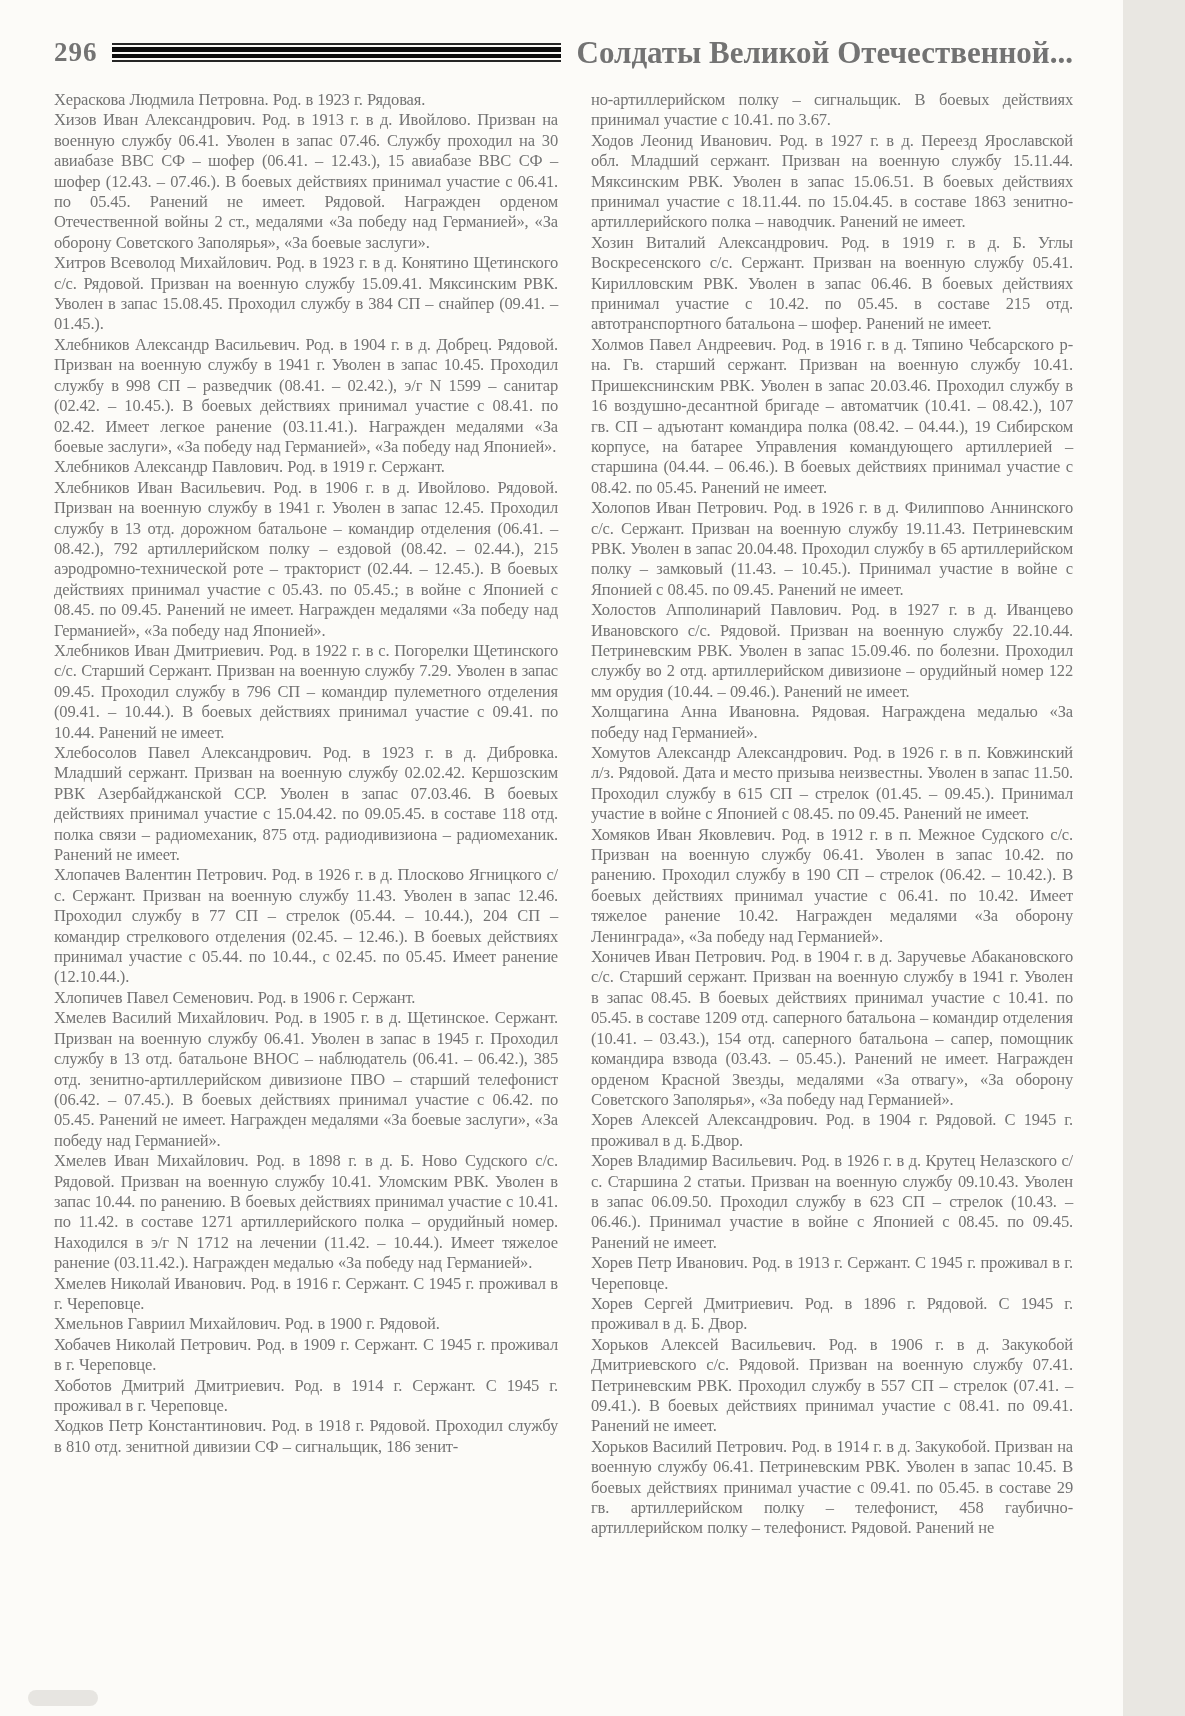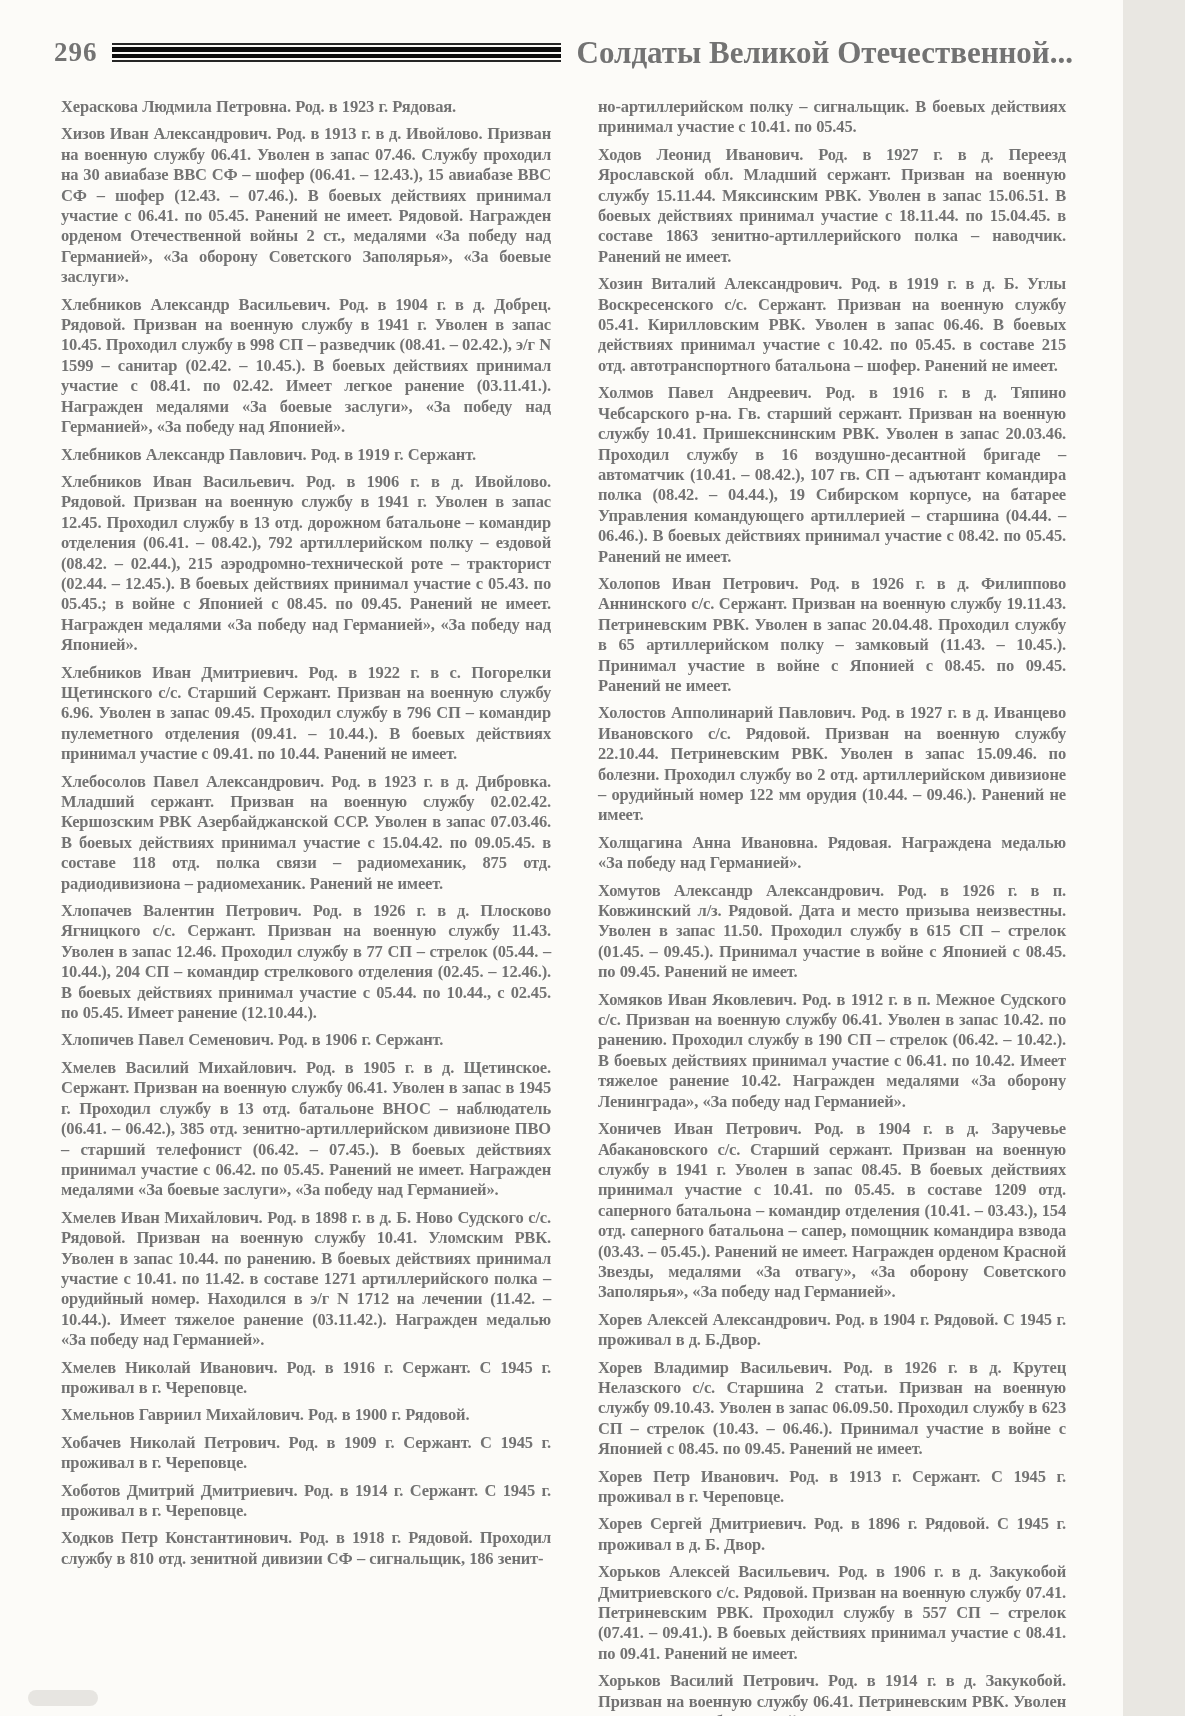--- a/index.html
+++ b/index.html
@@ -58,24 +58,24 @@
     display: flex;
     gap: 33px;
     margin-top: 20px;
   }
   .col {
     box-sizing: border-box;
   }
   .col-left  { width: 504px; }
   .col-right { flex: 1; }
   .entry {
-    margin: 7px;
+    margin: 0;
     font-size: 16.5px;
     line-height: 20.4px;
-    font-weight: 700;
+    font-weight: 400;
     text-align: justify;
     letter-spacing: -0.15px;
     word-spacing: 0.3px;
   }
   
   .scan-artifact {
     position: absolute;
     left: 28px;
     bottom: 10px;
     width: 70px;
@@ -98,37 +98,38 @@
         <i class="r3"></i>
         <i class="r4"></i>
     </span>
     <span class="running-title">Солдаты Великой Отечественной...</span>
   </header>
 
   <main class="columns">
     <section class="col col-left">
         <p class="entry">Хераскова Людмила Петровна. Род. в 1923 г. Рядовая.</p>
         <p class="entry">Хизов Иван Александрович. Род. в 1913 г. в д. Ивойлово. Призван на военную службу 06.41. Уволен в запас 07.46. Службу проходил на 30 авиабазе ВВС СФ – шофер (06.41. – 12.43.), 15 авиабазе ВВС СФ – шофер (12.43. – 07.46.). В боевых действиях принимал участие с 06.41. по 05.45. Ранений не имеет. Рядовой. Награжден орденом Отечественной войны 2 ст., медалями «За победу над Германией», «За оборону Советского Заполярья», «За боевые заслуги».</p>
+        <p class="entry">Хитров Всеволод Михайлович. Род. в 1923 г. в д. Конятино Щетинского с/с. Рядовой. Призван на военную службу 15.09.41. Мяксинским РВК. Уволен в запас 15.08.45. Проходил службу в 384 СП – снайпер (09.41. – 01.45.).</p>
         <p class="entry">Хлебников Александр Васильевич. Род. в 1904 г. в д. Добрец. Рядовой. Призван на военную службу в 1941 г. Уволен в запас 10.45. Проходил службу в 998 СП – разведчик (08.41. – 02.42.), э/г N 1599 – санитар (02.42. – 10.45.). В боевых действиях принимал участие с 08.41. по 02.42. Имеет легкое ранение (03.11.41.). Награжден медалями «За боевые заслуги», «За победу над Германией», «За победу над Японией».</p>
         <p class="entry">Хлебников Александр Павлович. Род. в 1919 г. Сержант.</p>
         <p class="entry">Хлебников Иван Васильевич. Род. в 1906 г. в д. Ивойлово. Рядовой. Призван на военную службу в 1941 г. Уволен в запас 12.45. Проходил службу в 13 отд. дорожном батальоне – командир отделения (06.41. – 08.42.), 792 артиллерийском полку – ездовой (08.42. – 02.44.), 215 аэродромно-технической роте – тракторист (02.44. – 12.45.). В боевых действиях принимал участие с 05.43. по 05.45.; в войне с Японией с 08.45. по 09.45. Ранений не имеет. Награжден медалями «За победу над Германией», «За победу над Японией».</p>
-        <p class="entry">Хлебников Иван Дмитриевич. Род. в 1922 г. в с. Погорелки Щетинского с/с. Старший Сержант. Призван на военную службу 6.96. Уволен в запас 09.45. Проходил службу в 796 СП – командир пулеметного отделения (09.41. – 10.44.). В боевых действиях принимал участие с 09.41. по 10.44. Ранений не имеет.</p>
+        <p class="entry">Хлебников Иван Дмитриевич. Род. в 1922 г. в с. Погорелки Щетинского с/с. Старший Сержант. Призван на военную службу 7.29. Уволен в запас 09.45. Проходил службу в 796 СП – командир пулеметного отделения (09.41. – 10.44.). В боевых действиях принимал участие с 09.41. по 10.44. Ранений не имеет.</p>
         <p class="entry">Хлебосолов Павел Александрович. Род. в 1923 г. в д. Дибровка. Младший сержант. Призван на военную службу 02.02.42. Кершозским РВК Азербайджанской ССР. Уволен в запас 07.03.46. В боевых действиях принимал участие с 15.04.42. по 09.05.45. в составе 118 отд. полка связи – радиомеханик, 875 отд. радиодивизиона – радиомеханик. Ранений не имеет.</p>
         <p class="entry">Хлопачев Валентин Петрович. Род. в 1926 г. в д. Плосково Ягницкого с/с. Сержант. Призван на военную службу 11.43. Уволен в запас 12.46. Проходил службу в 77 СП – стрелок (05.44. – 10.44.), 204 СП – командир стрелкового отделения (02.45. – 12.46.). В боевых действиях принимал участие с 05.44. по 10.44., с 02.45. по 05.45. Имеет ранение (12.10.44.).</p>
         <p class="entry">Хлопичев Павел Семенович. Род. в 1906 г. Сержант.</p>
         <p class="entry">Хмелев Василий Михайлович. Род. в 1905 г. в д. Щетинское. Сержант. Призван на военную службу 06.41. Уволен в запас в 1945 г. Проходил службу в 13 отд. батальоне ВНОС – наблюдатель (06.41. – 06.42.), 385 отд. зенитно-артиллерийском дивизионе ПВО – старший телефонист (06.42. – 07.45.). В боевых действиях принимал участие с 06.42. по 05.45. Ранений не имеет. Награжден медалями «За боевые заслуги», «За победу над Германией».</p>
         <p class="entry">Хмелев Иван Михайлович. Род. в 1898 г. в д. Б. Ново Судского с/с. Рядовой. Призван на военную службу 10.41. Уломским РВК. Уволен в запас 10.44. по ранению. В боевых действиях принимал участие с 10.41. по 11.42. в составе 1271 артиллерийского полка – орудийный номер. Находился в э/г N 1712 на лечении (11.42. – 10.44.). Имеет тяжелое ранение (03.11.42.). Награжден медалью «За победу над Германией».</p>
         <p class="entry">Хмелев Николай Иванович. Род. в 1916 г. Сержант. С 1945 г. проживал в г. Череповце.</p>
         <p class="entry">Хмельнов Гавриил Михайлович. Род. в 1900 г. Рядовой.</p>
         <p class="entry">Хобачев Николай Петрович. Род. в 1909 г. Сержант. С 1945 г. проживал в г. Череповце.</p>
         <p class="entry">Хоботов Дмитрий Дмитриевич. Род. в 1914 г. Сержант. С 1945 г. проживал в г. Череповце.</p>
         <p class="entry">Ходков Петр Константинович. Род. в 1918 г. Рядовой. Проходил службу в 810 отд. зенитной дивизии СФ – сигнальщик, 186 зенит-</p>
       </section>
     <section class="col col-right">
-        <p class="entry">но-артиллерийском полку – сигнальщик. В боевых действиях принимал участие с 10.41. по 05.45.</p>
+        <p class="entry">но-артиллерийском полку – сигнальщик. В боевых действиях принимал участие с 10.41. по 3.67.</p>
         <p class="entry">Ходов Леонид Иванович. Род. в 1927 г. в д. Переезд Ярославской обл. Младший сержант. Призван на военную службу 15.11.44. Мяксинским РВК. Уволен в запас 15.06.51. В боевых действиях принимал участие с 18.11.44. по 15.04.45. в составе 1863 зенитно-артиллерийского полка – наводчик. Ранений не имеет.</p>
         <p class="entry">Хозин Виталий Александрович. Род. в 1919 г. в д. Б. Углы Воскресенского с/с. Сержант. Призван на военную службу 05.41. Кирилловским РВК. Уволен в запас 06.46. В боевых действиях принимал участие с 10.42. по 05.45. в составе 215 отд. автотранспортного батальона – шофер. Ранений не имеет.</p>
         <p class="entry">Холмов Павел Андреевич. Род. в 1916 г. в д. Тяпино Чебсарского р-на. Гв. старший сержант. Призван на военную службу 10.41. Пришекснинским РВК. Уволен в запас 20.03.46. Проходил службу в 16 воздушно-десантной бригаде – автоматчик (10.41. – 08.42.), 107 гв. СП – адъютант командира полка (08.42. – 04.44.), 19 Сибирском корпусе, на батарее Управления командующего артиллерией – старшина (04.44. – 06.46.). В боевых действиях принимал участие с 08.42. по 05.45. Ранений не имеет.</p>
         <p class="entry">Холопов Иван Петрович. Род. в 1926 г. в д. Филиппово Аннинского с/с. Сержант. Призван на военную службу 19.11.43. Петриневским РВК. Уволен в запас 20.04.48. Проходил службу в 65 артиллерийском полку – замковый (11.43. – 10.45.). Принимал участие в войне с Японией с 08.45. по 09.45. Ранений не имеет.</p>
         <p class="entry">Холостов Апполинарий Павлович. Род. в 1927 г. в д. Иванцево Ивановского с/с. Рядовой. Призван на военную службу 22.10.44. Петриневским РВК. Уволен в запас 15.09.46. по болезни. Проходил службу во 2 отд. артиллерийском дивизионе – орудийный номер 122 мм орудия (10.44. – 09.46.). Ранений не имеет.</p>
         <p class="entry">Холщагина Анна Ивановна. Рядовая. Награждена медалью «За победу над Германией».</p>
         <p class="entry">Хомутов Александр Александрович. Род. в 1926 г. в п. Ковжинский л/з. Рядовой. Дата и место призыва неизвестны. Уволен в запас 11.50. Проходил службу в 615 СП – стрелок (01.45. – 09.45.). Принимал участие в войне с Японией с 08.45. по 09.45. Ранений не имеет.</p>
         <p class="entry">Хомяков Иван Яковлевич. Род. в 1912 г. в п. Межное Судского с/с. Призван на военную службу 06.41. Уволен в запас 10.42. по ранению. Проходил службу в 190 СП – стрелок (06.42. – 10.42.). В боевых действиях принимал участие с 06.41. по 10.42. Имеет тяжелое ранение 10.42. Награжден медалями «За оборону Ленинграда», «За победу над Германией».</p>
         <p class="entry">Хоничев Иван Петрович. Род. в 1904 г. в д. Заручевье Абакановского с/с. Старший сержант. Призван на военную службу в 1941 г. Уволен в запас 08.45. В боевых действиях принимал участие с 10.41. по 05.45. в составе 1209 отд. саперного батальона – командир отделения (10.41. – 03.43.), 154 отд. саперного батальона – сапер, помощник командира взвода (03.43. – 05.45.). Ранений не имеет. Награжден орденом Красной Звезды, медалями «За отвагу», «За оборону Советского Заполярья», «За победу над Германией».</p>
         <p class="entry">Хорев Алексей Александрович. Род. в 1904 г. Рядовой. С 1945 г. проживал в д. Б.Двор.</p>

